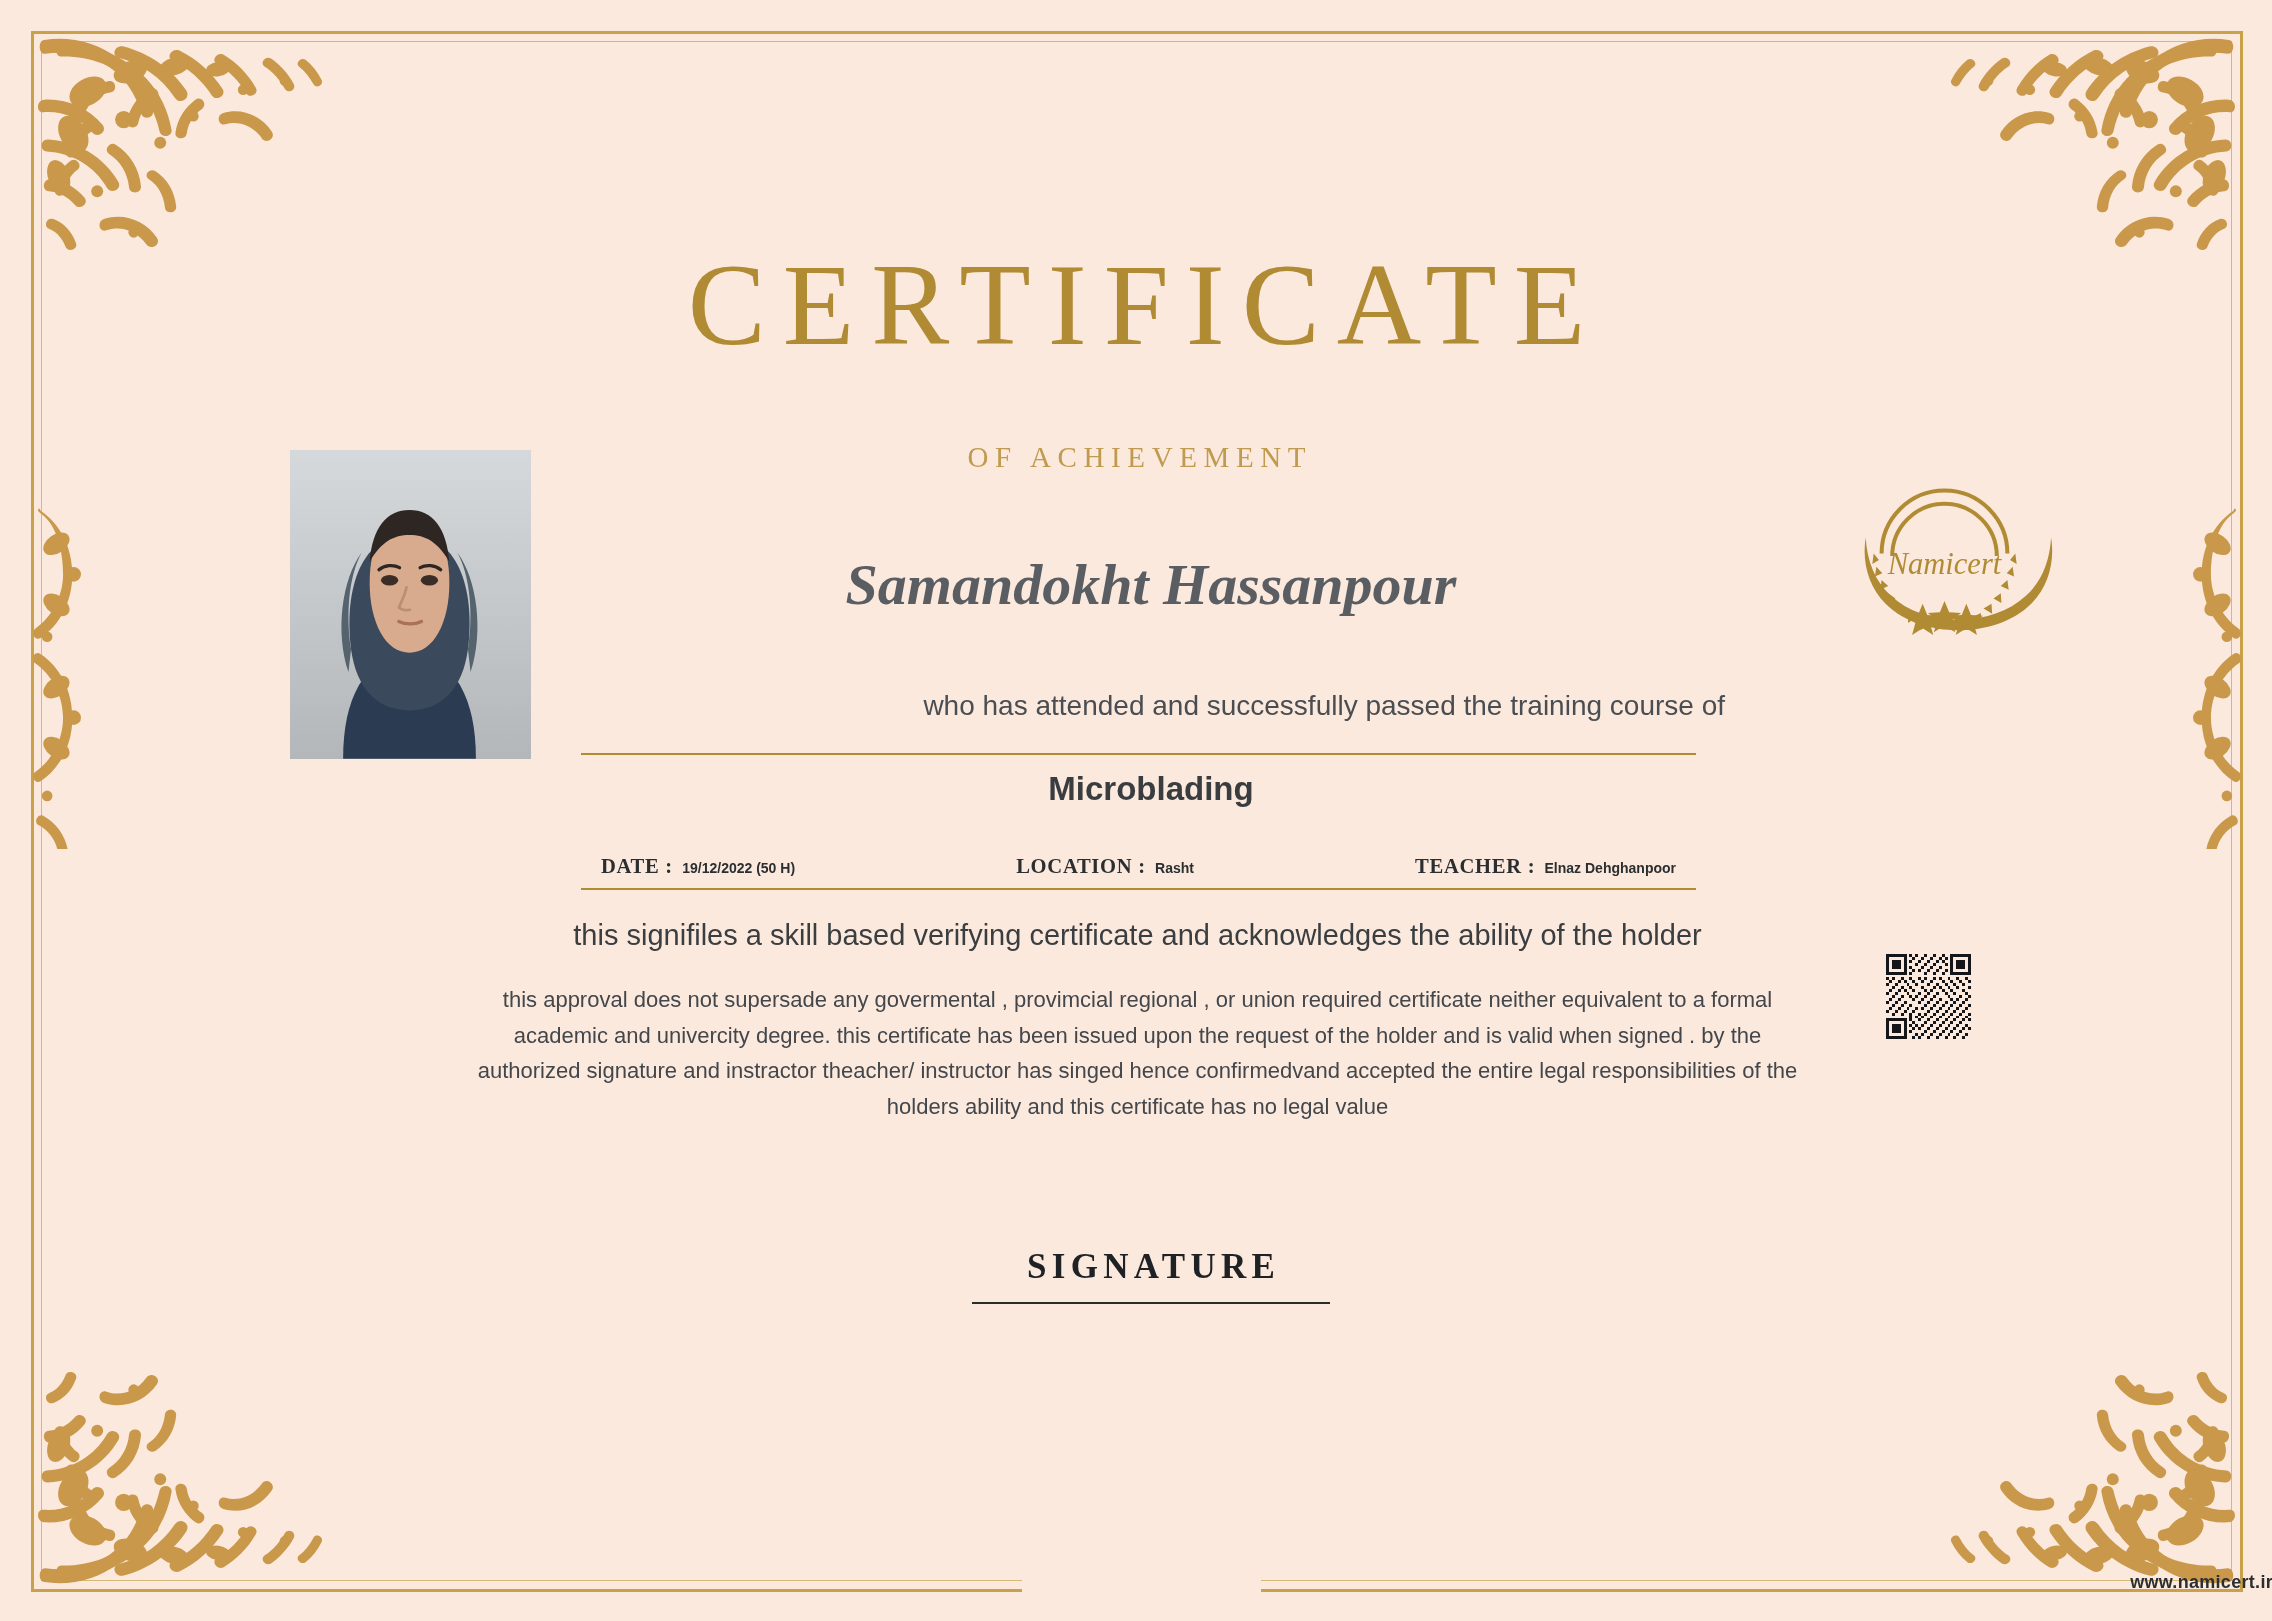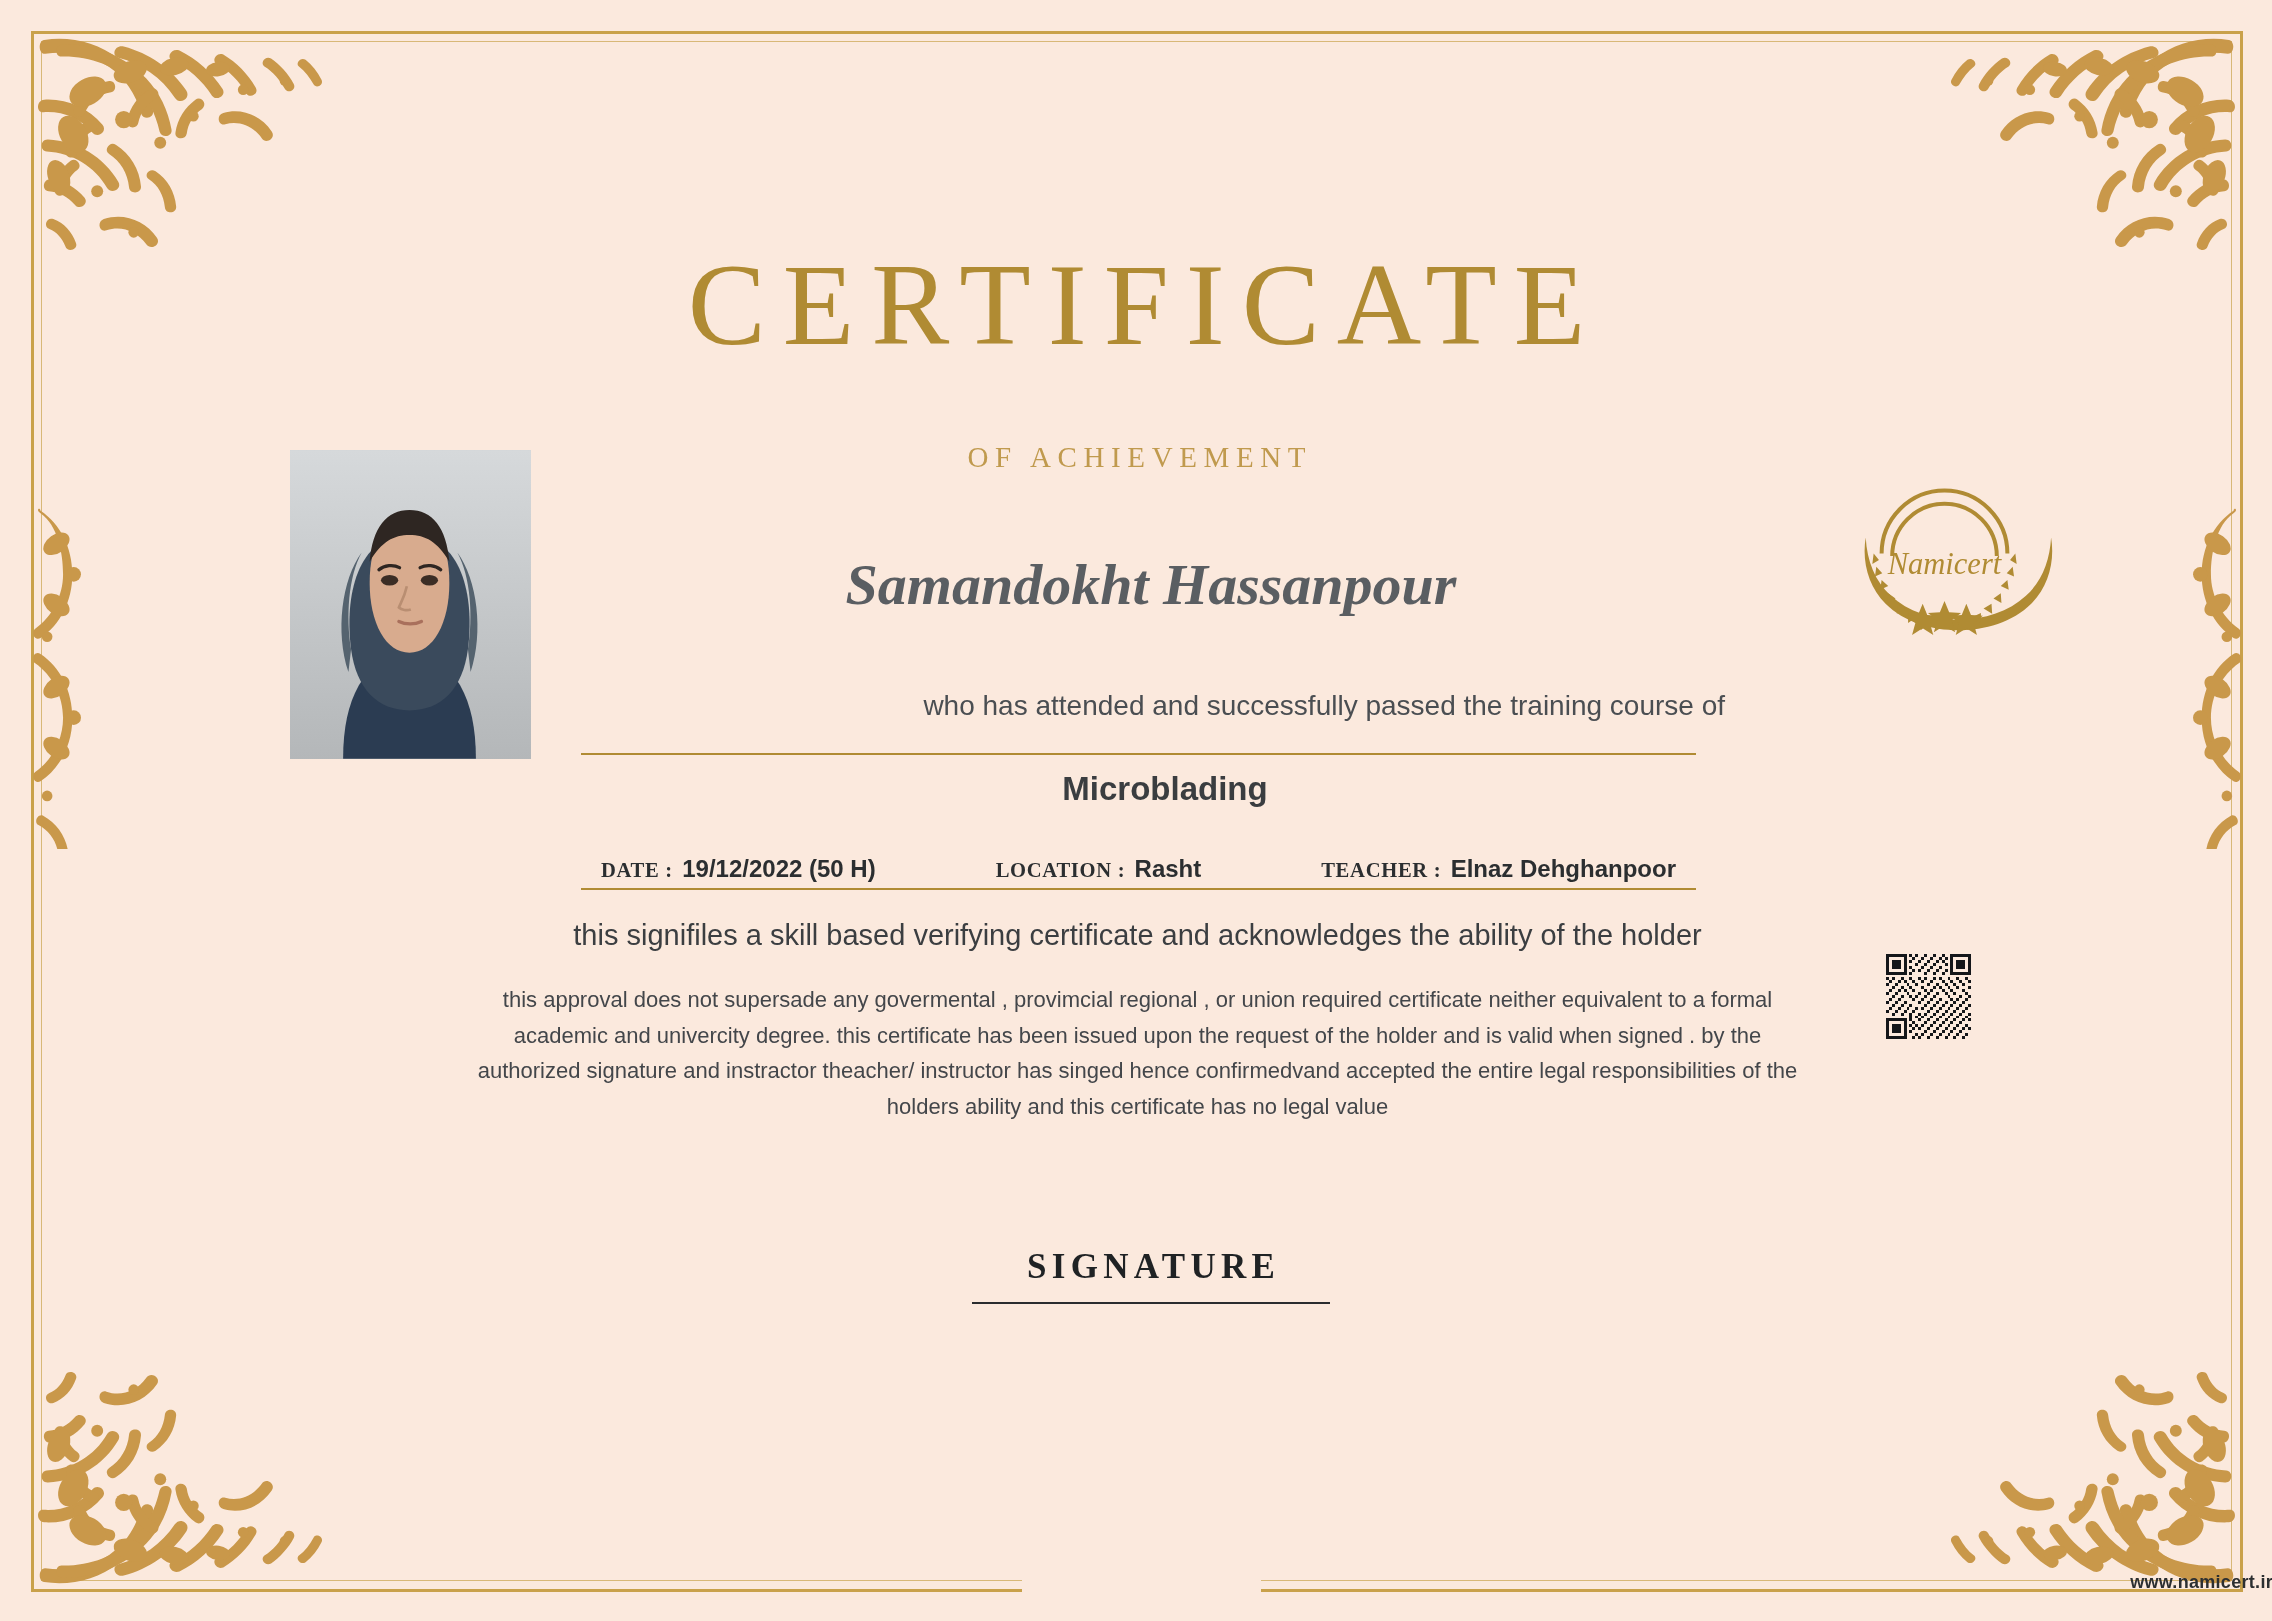--- a/index.html
+++ b/index.html
@@ -132,21 +132,21 @@
     top: 753px;
     left: 581px;
     width: 1115px;
     height: 2px;
     background: #b08b33;
   }
 
   .course {
     position: absolute;
     top: 770px;
-    left: 591px;
+    left: 577px;
     width: 1148px;
     text-align: center;
     font-size: 33px;
     font-weight: bold;
     color: #3a3d40;
   }
 
   .meta-row {
     position: absolute;
     top: 855px;
@@ -165,21 +165,21 @@
   }
   .meta-label {
     font-family: "Liberation Serif", serif;
     font-weight: bold;
     font-size: 20.6px;
     letter-spacing: 0.7px;
     color: #2b2e30;
   }
   .meta-value {
     font-weight: bold;
-    font-size: 24px;
+    font-size: 14px;
     color: #2b2e30;
     margin-left: 9.3px;
   }
   .rule-2 {
     position: absolute;
     top: 888px;
     left: 581px;
     width: 1115px;
     height: 2px;
     background: #b08b33;

